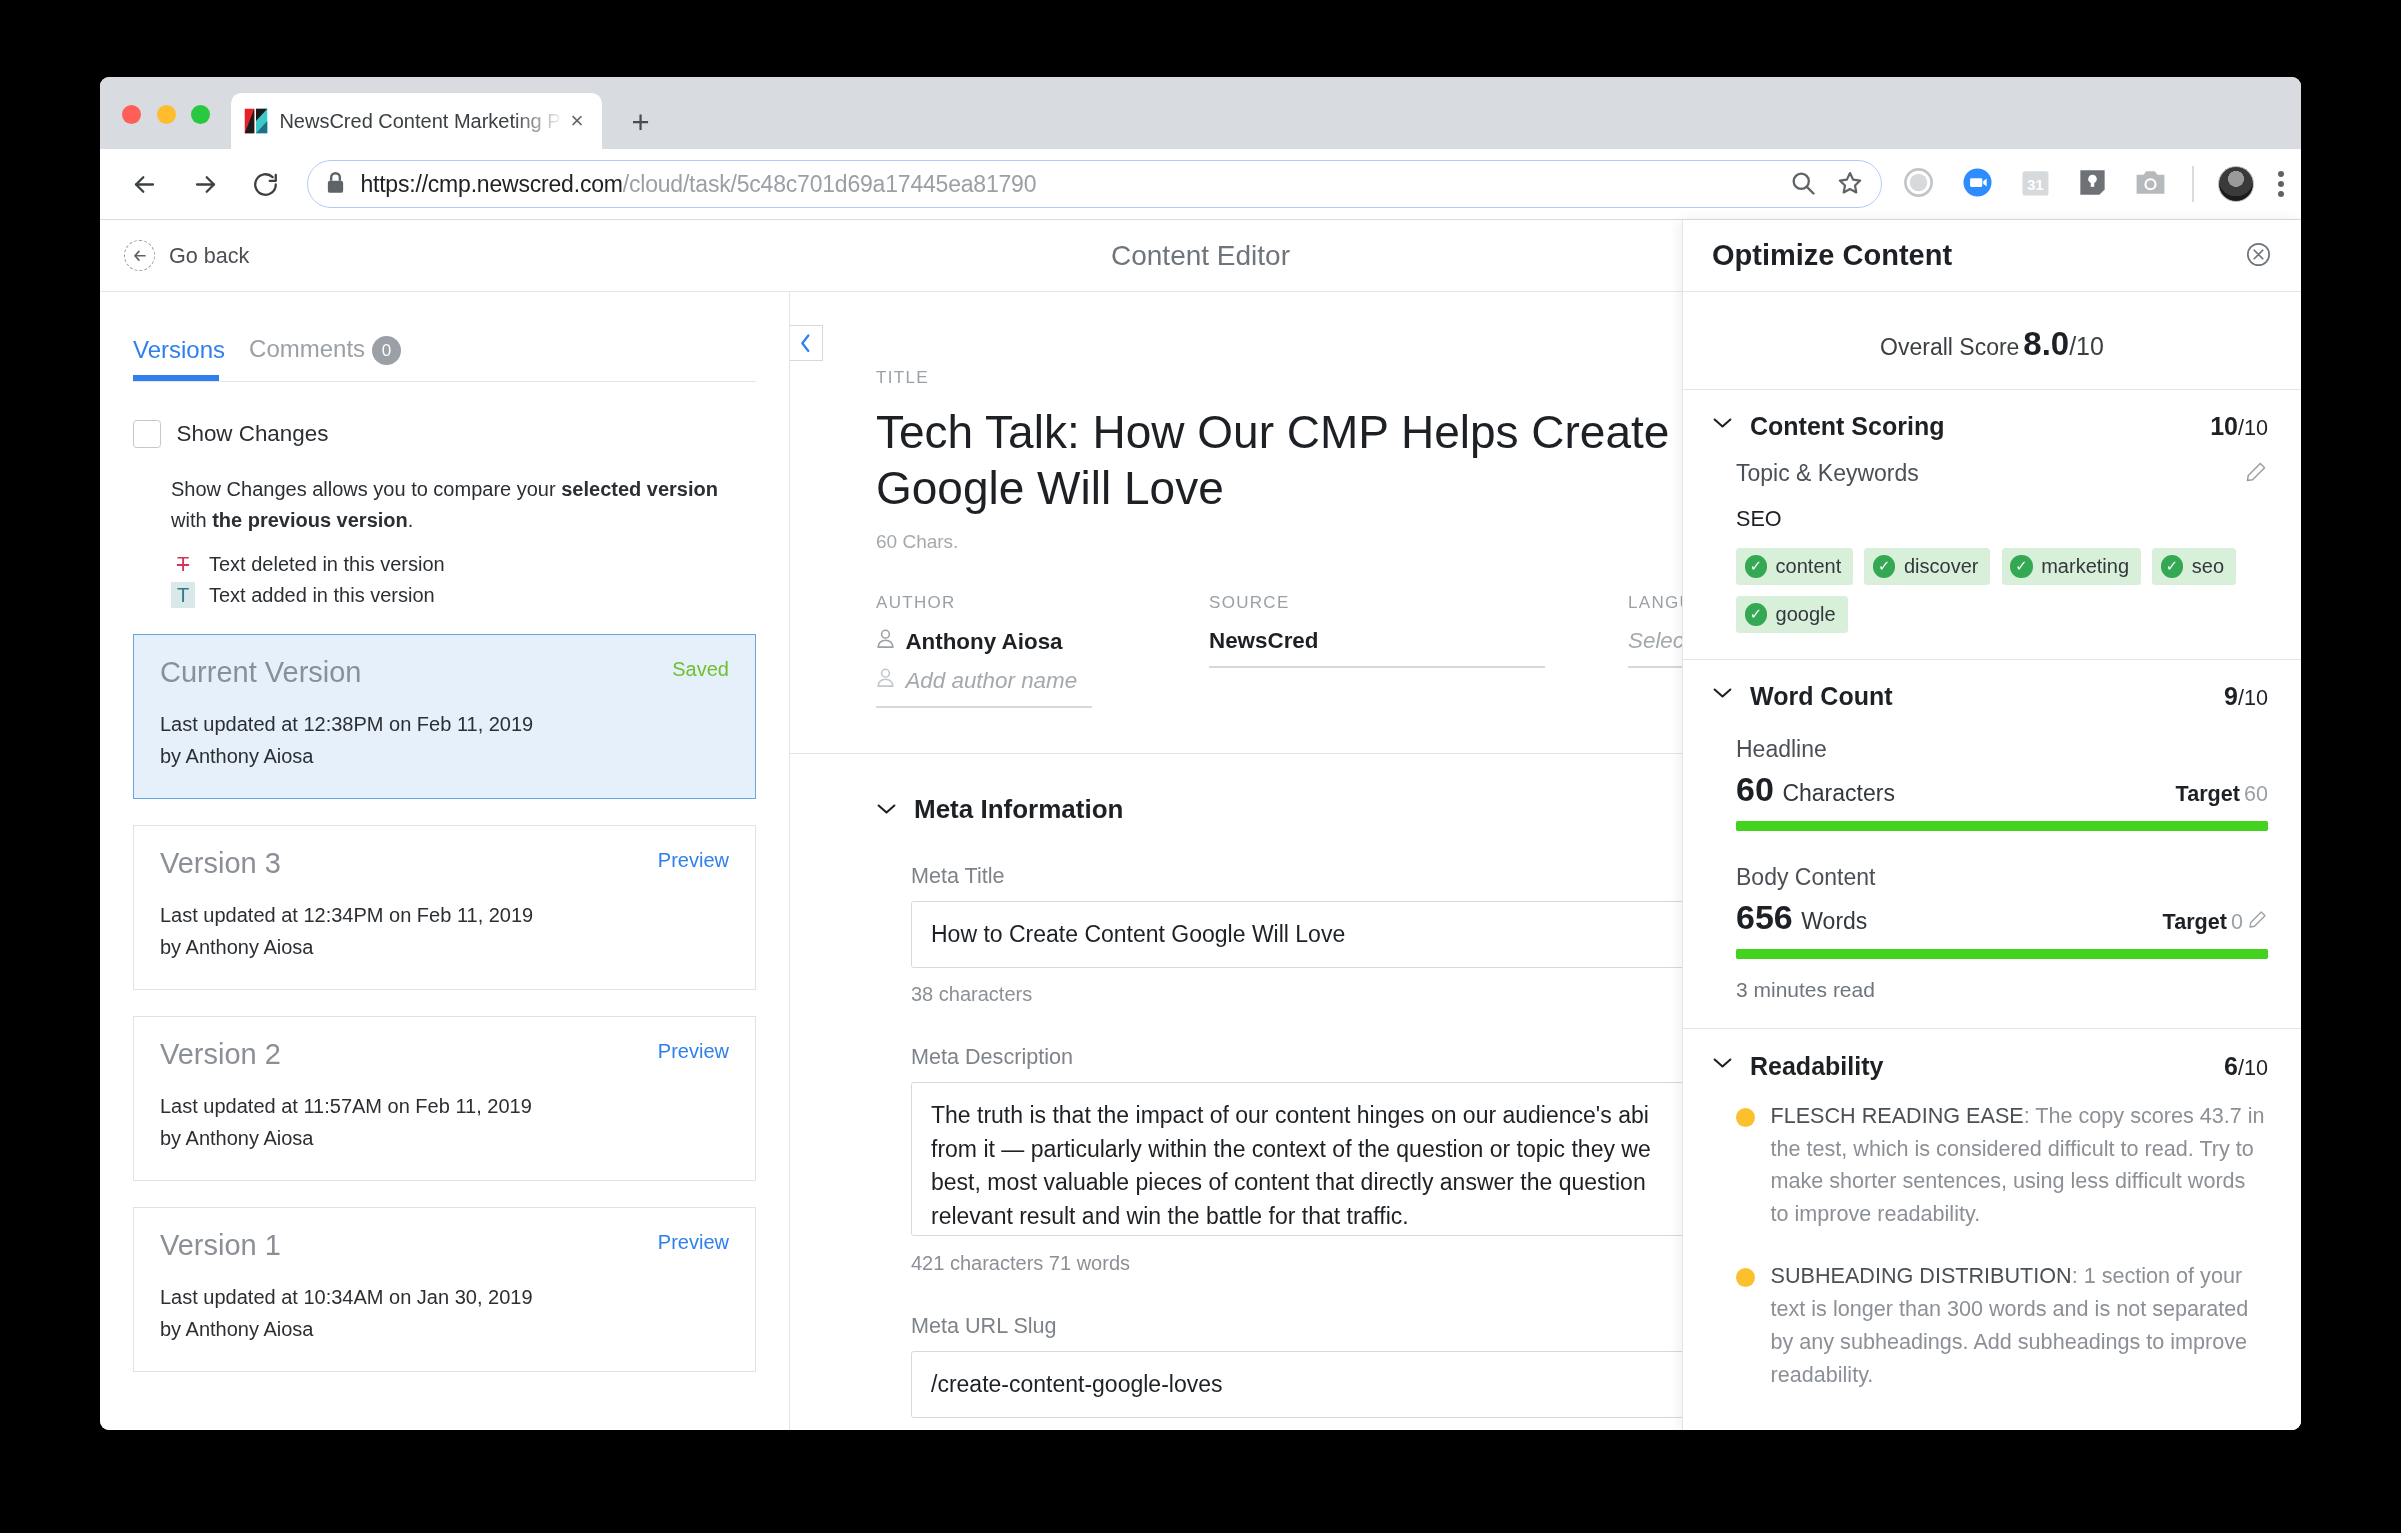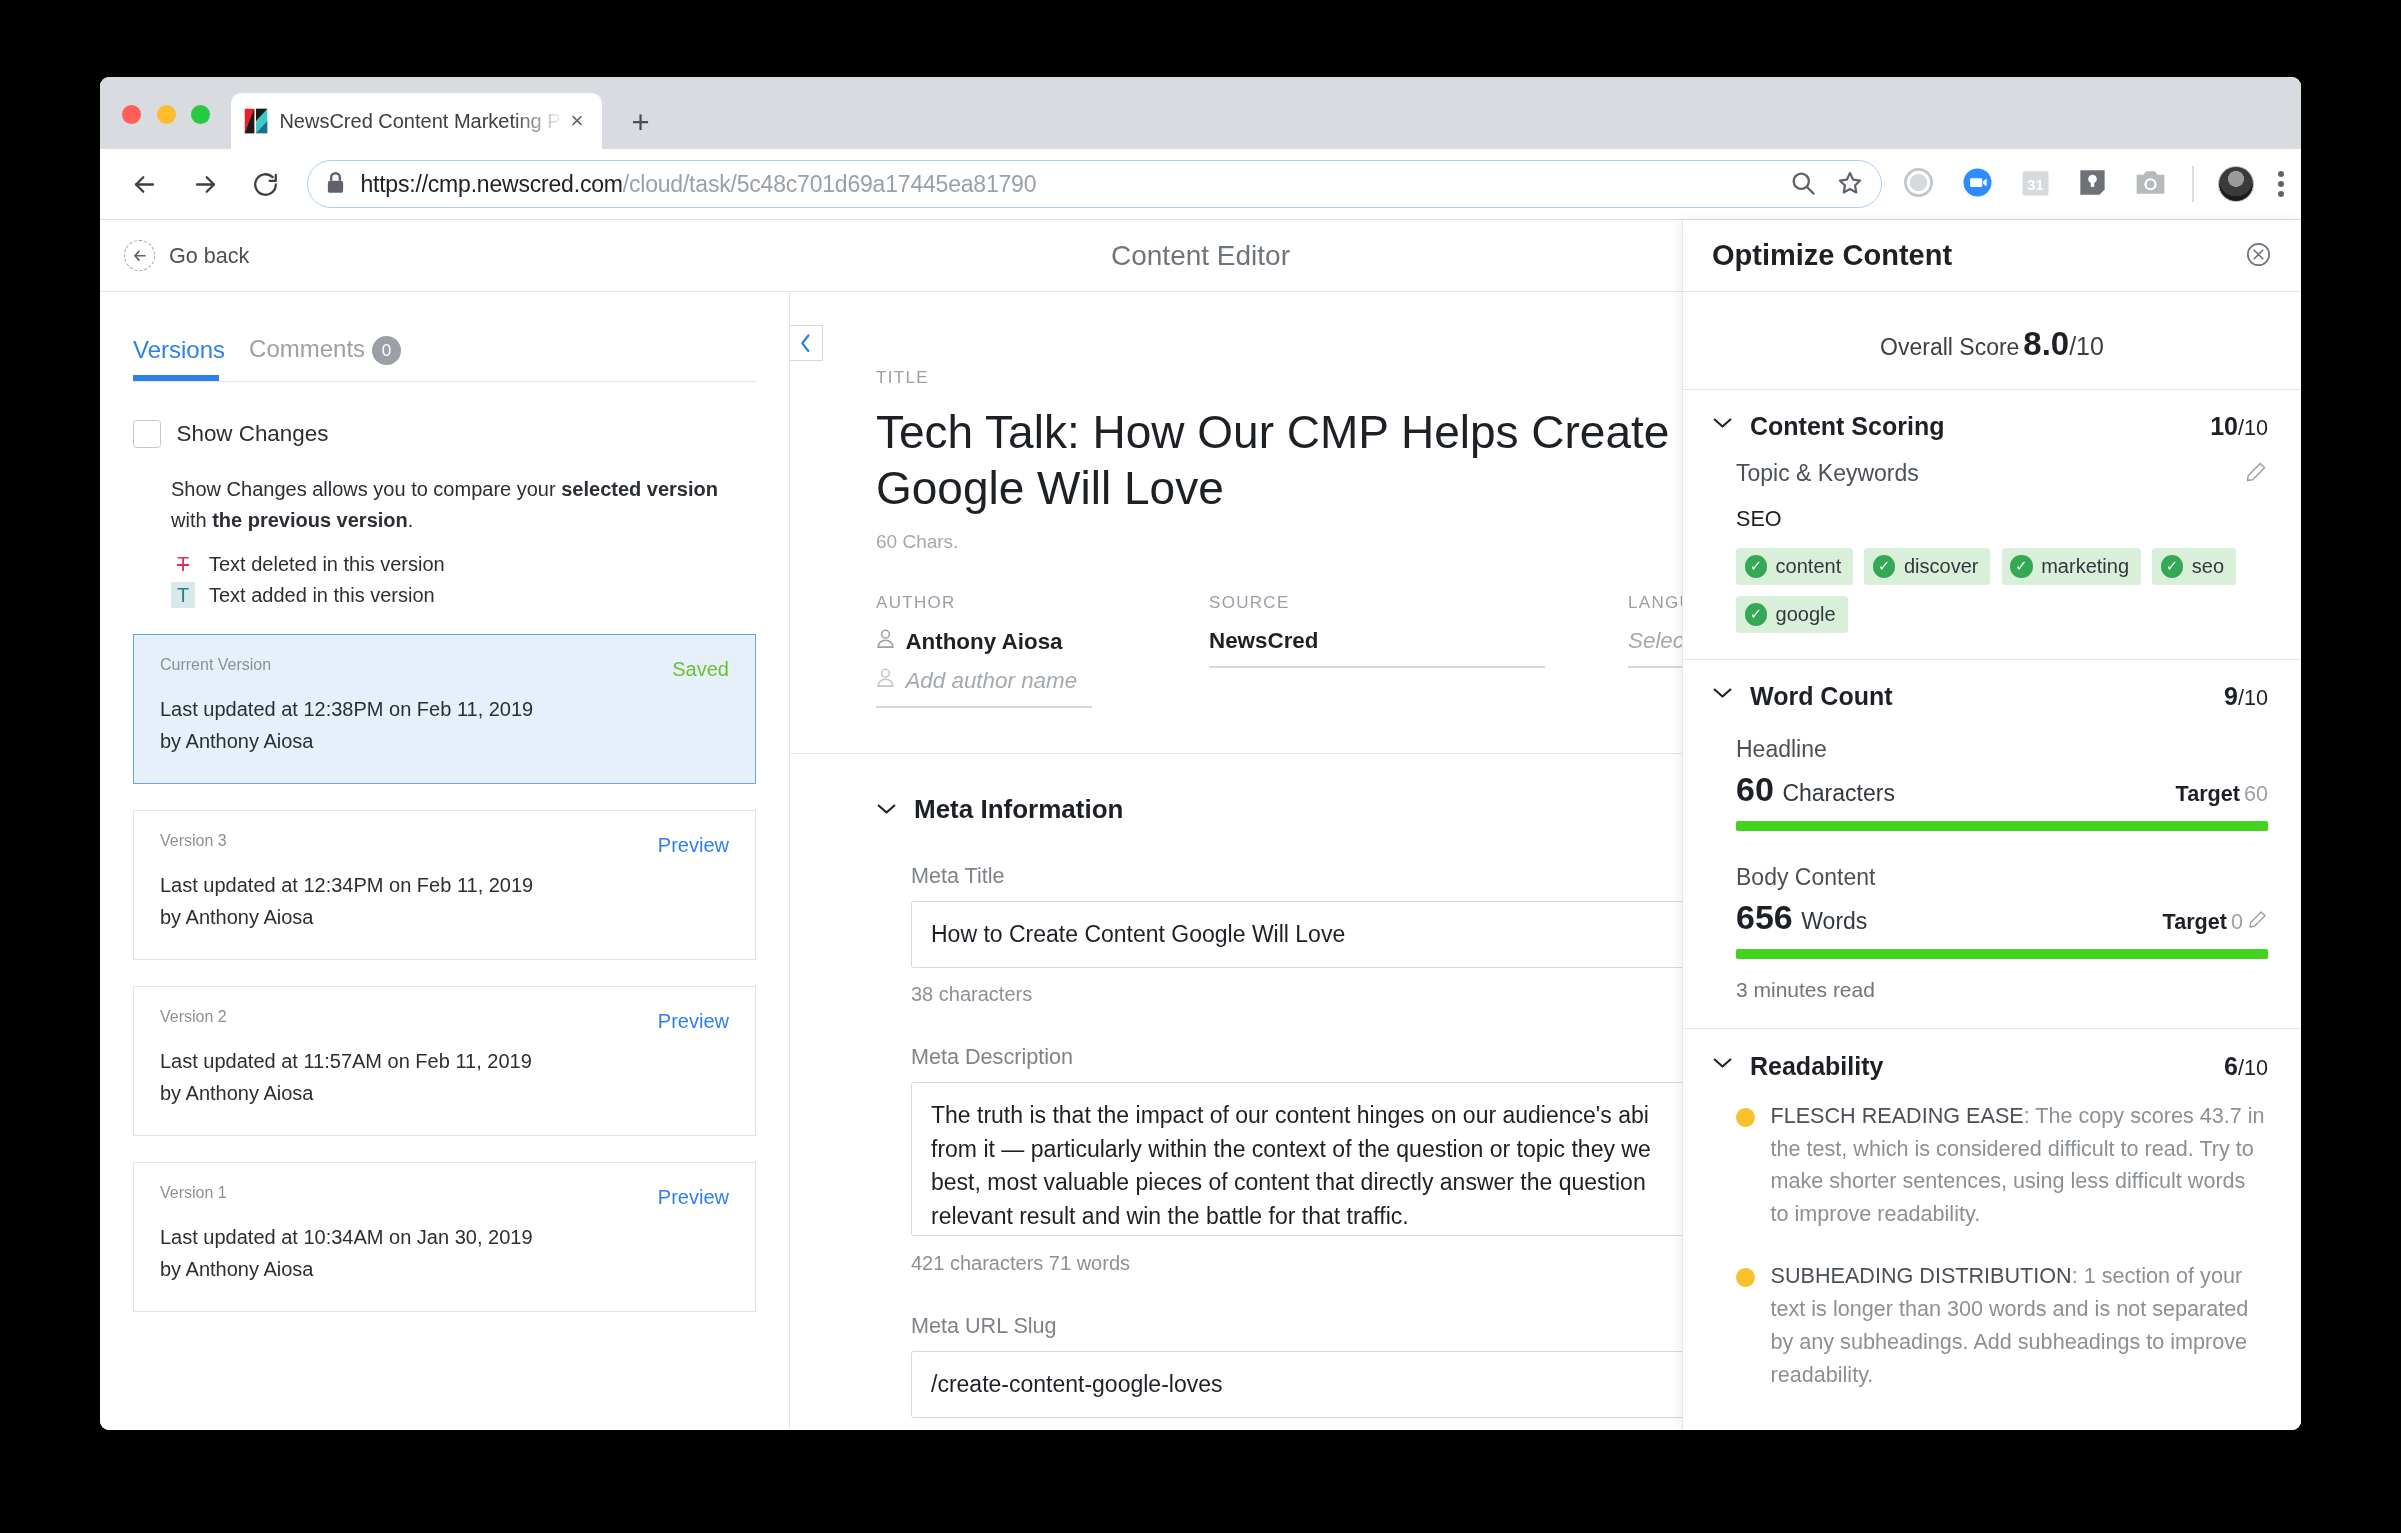--- a/index.html
+++ b/index.html
@@ -176,21 +176,21 @@
     border: 0.9px solid #e0e3e6;
     padding: 21px 26px 26px 26px;
     margin-top: 26px;
     position: relative;
     background: #fff;
   }
   .version-card.current {
     background: #e5f0fb;
     border: 0.9px solid #6ba5e0;
   }
-  .v-title { font-size: 16px; color: #8b9096; margin-bottom: 19px; }
+  .v-title { font-size: 29px; color: #8b9096; margin-bottom: 19px; }
   .v-action {
     position: absolute; right: 26px; top: 22.4px;
     font-size: 20px; color: #2f80ed;
   }
   .v-action.saved { color: #6fbf2e; }
   .v-line { font-size: 20px; color: #2b2f33; line-height: 1.6; }
 
   
   .center-pane { flex: 1 1 auto; position: relative; overflow: hidden; }
   .collapse-btn {

